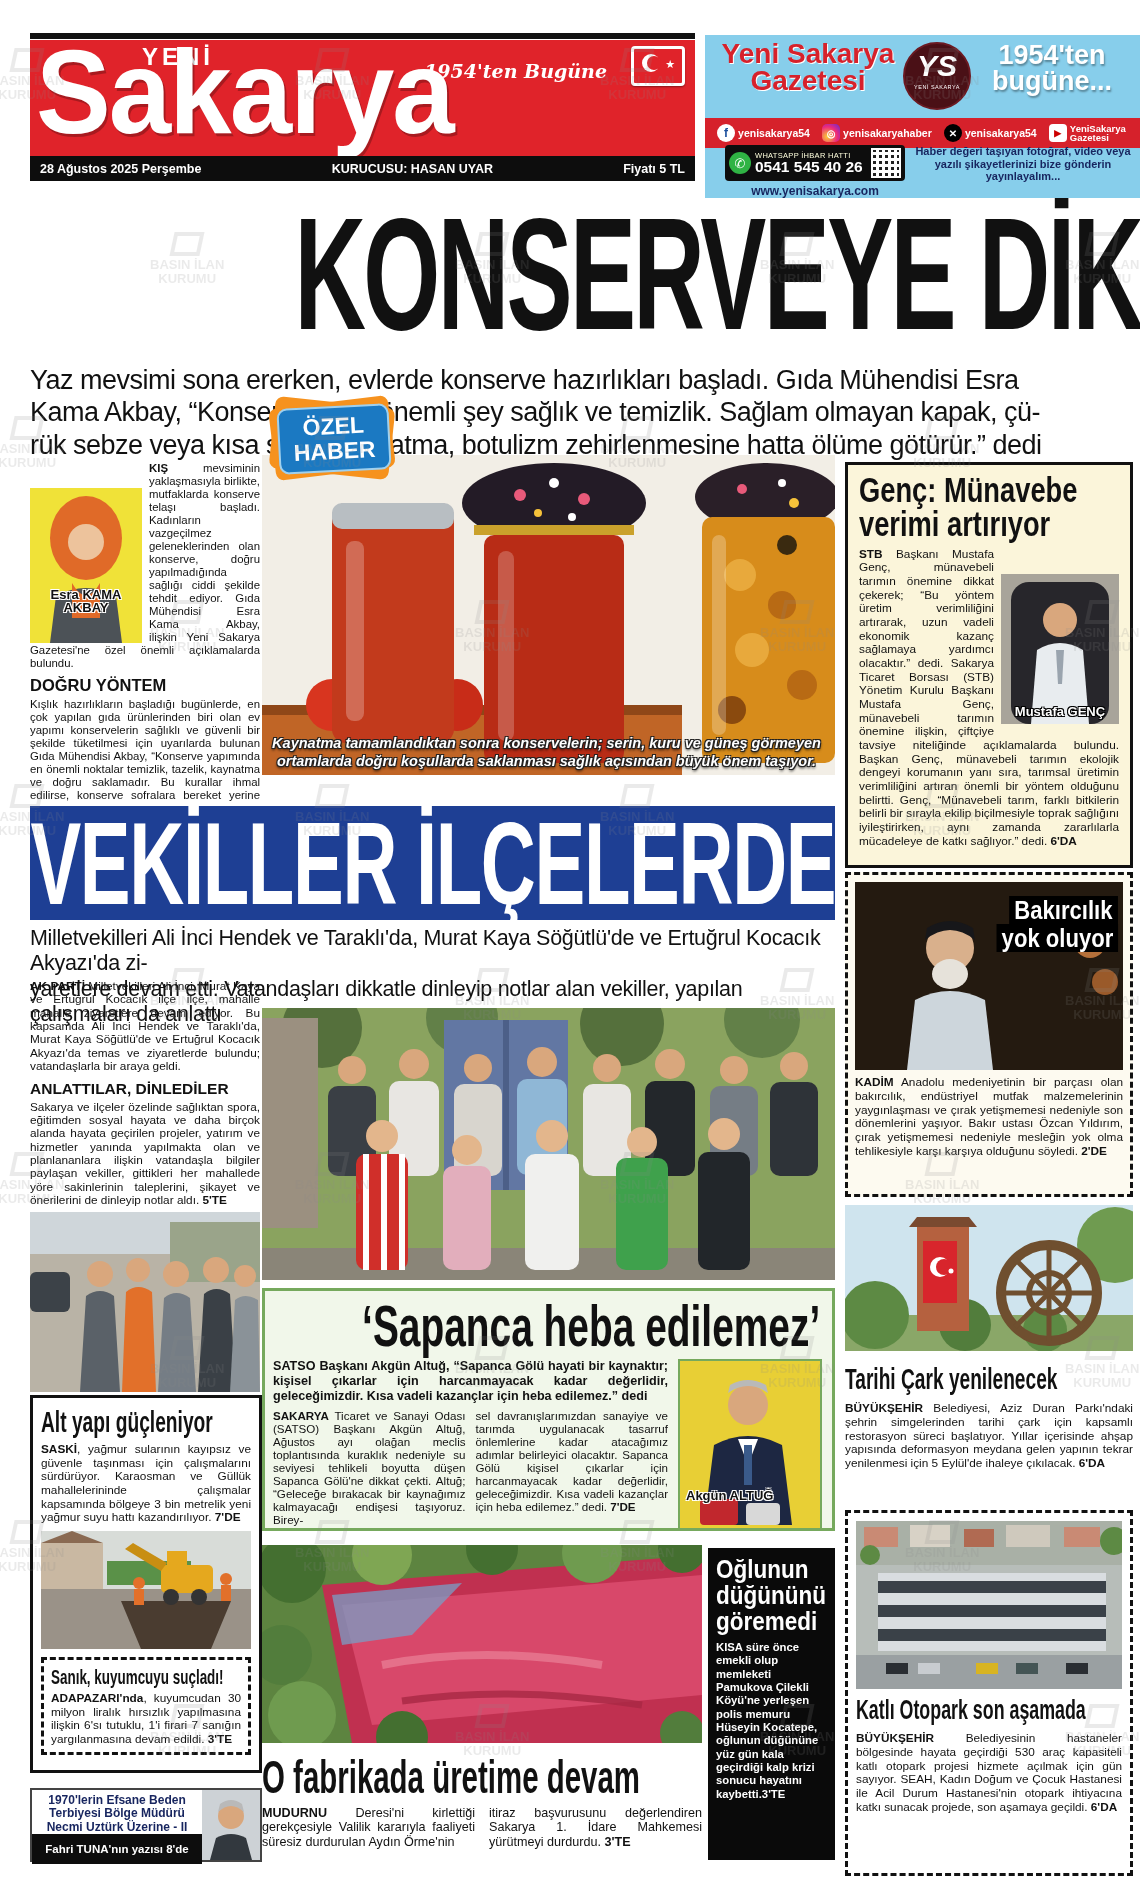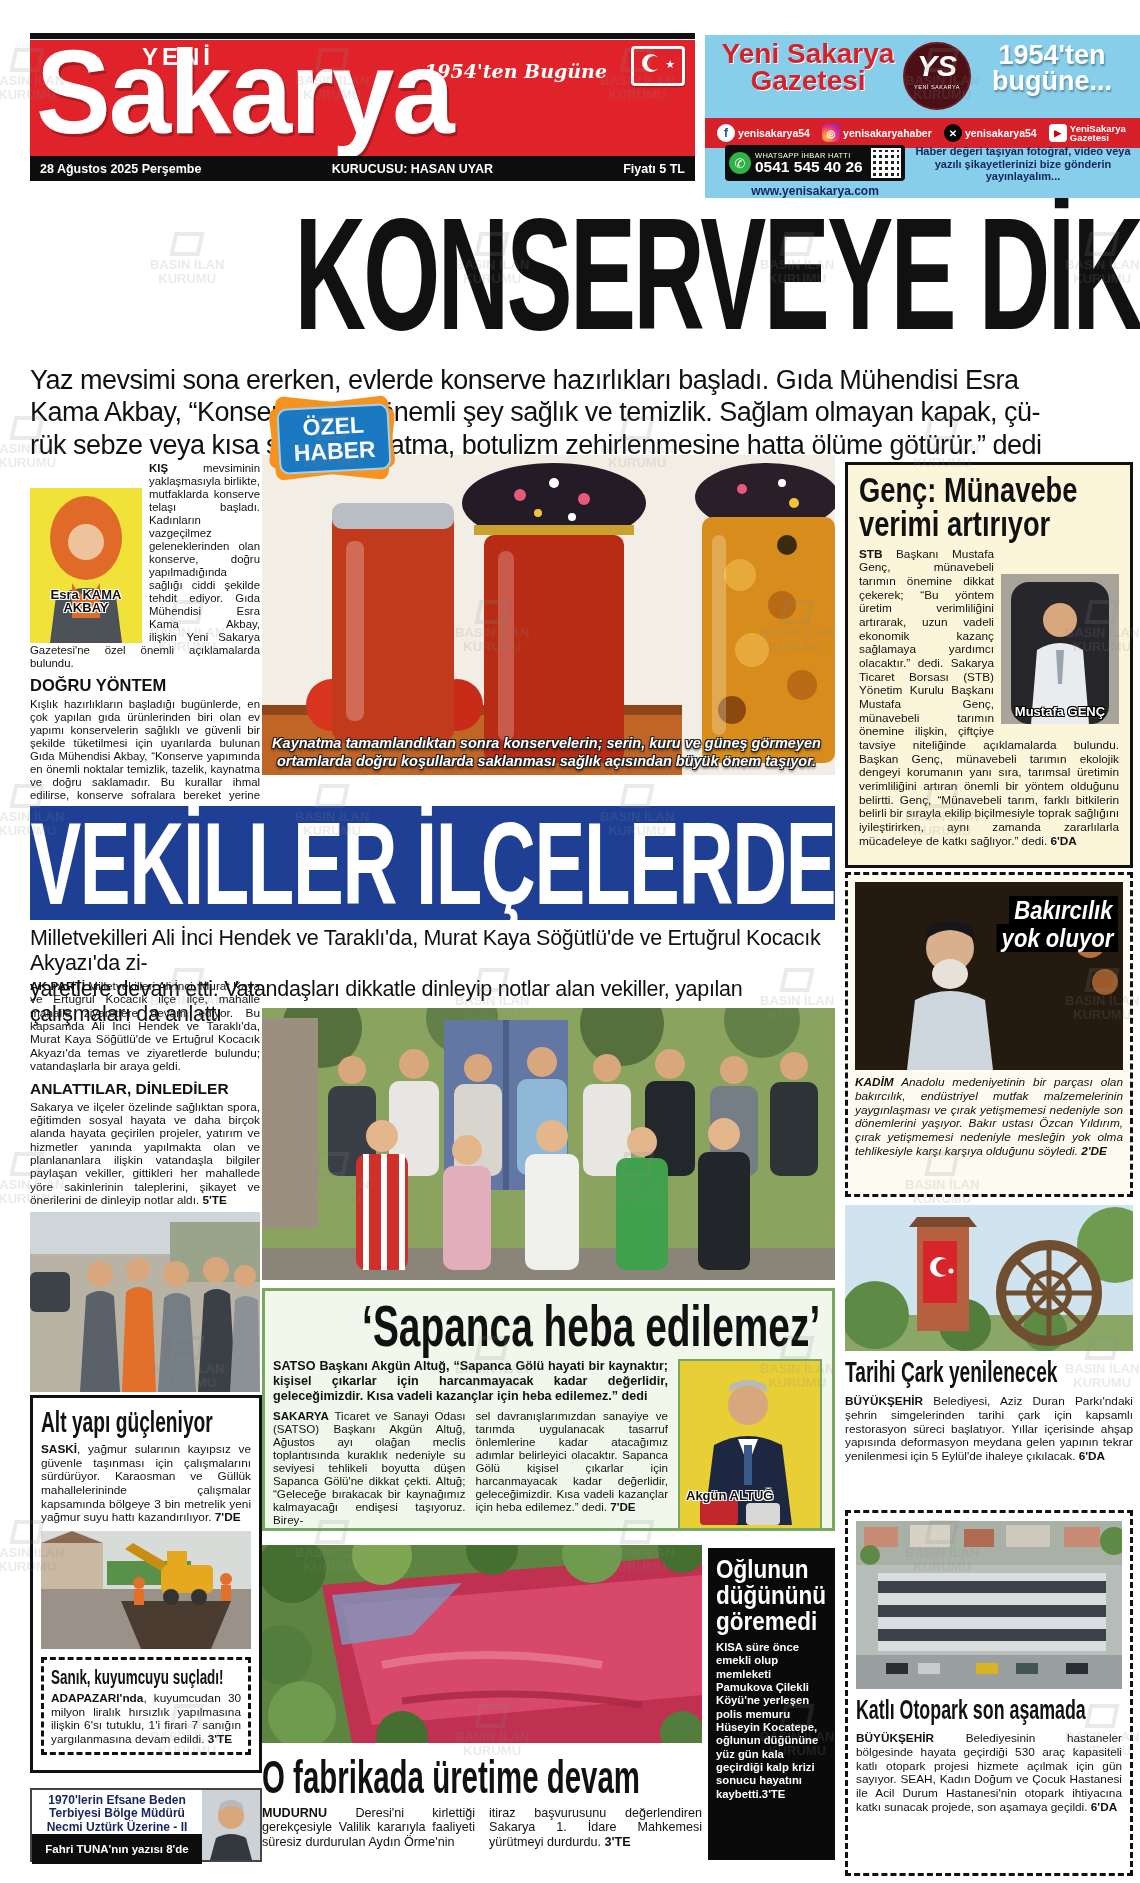--- a/index.html
+++ b/index.html
@@ -82,29 +82,29 @@
   .genc-h{font-size:35px;line-height:.98;}
   .cond{display:inline-block;white-space:nowrap;font-weight:bold;transform-origin:left center;}
   .sx78{transform:scaleX(.78);}
   .sx66{transform:scaleX(.66);}
   .sx64{transform:scaleX(.64);}
   .genc-body{font-size:11.8px;line-height:1.16;margin-top:6px;}
   .genc-photo{float:right;width:118px;height:150px;margin:26px 0 3px 7px;position:relative;background:#a8a49a;}
   .photo-name-w{position:absolute;left:0;right:0;bottom:5px;text-align:center;font-weight:bold;font-size:13px;color:#fff;
       line-height:1.05;text-shadow:-1px -1px 0 #000,1px -1px 0 #000,-1px 1px 0 #000,1px 1px 0 #000;}
   .bakir{left:845px;top:872px;width:288px;height:325px;border:3px dashed #111;box-sizing:border-box;background:#fdfaf0;
-         padding:7px;overflow:hidden;font-style:italic;}
+         padding:7px;overflow:hidden;}
   .bakir-photo{position:relative;width:100%;height:188px;background:linear-gradient(#3a2a1c,#16100a);overflow:hidden;}
   .bakir-head{position:absolute;right:5px;top:14px;text-align:right;line-height:1.0;}
   .bakir-head span{display:inline-block;background:#000;color:#fff;font-weight:bold;font-size:26px;padding:1px 6px;
                    transform:scaleX(.85);transform-origin:right center;white-space:nowrap;}
   .side-body{font-size:11.8px;line-height:1.17;margin-top:6px;}
   .cark{left:845px;top:1205px;width:288px;}
   .cark-photo{width:288px;height:146px;position:relative;overflow:hidden;background:#cfe4ee;}
-  .cark-h{font-size:29px;margin-top:5px;text-align:center;}
+  .cark-h{font-size:29px;margin-top:12px;text-align:center;}
   .otopark{left:845px;top:1510px;width:288px;height:366px;border:3px dashed #111;box-sizing:border-box;background:#fff;
            padding:8px;overflow:hidden;}
   .oto-photo{width:100%;height:168px;position:relative;overflow:hidden;background:#b7bdb9;}
   .oto-h{font-size:27px;margin-top:6px;text-align:center;width:100%;transform-origin:center;}
   
   .banner{left:30px;top:806px;width:805px;height:114px;background:#1e3f94;z-index:5;display:flex;align-items:center;justify-content:center;overflow:hidden;}
   .banner .h{color:#fff;font-weight:bold;font-size:112px;white-space:nowrap;transform:scale(.68,1.04);letter-spacing:-2px;}
   .deck2{left:30px;top:926px;width:805px;font-size:21.5px;line-height:1.18;letter-spacing:-.3px;}
   .vcol{left:30px;top:980px;width:230px;height:228px;overflow:hidden;font-size:11.8px;line-height:1.13;}
   .vcol .subhead{font-size:15.5px;margin:7px 0 3px;}

